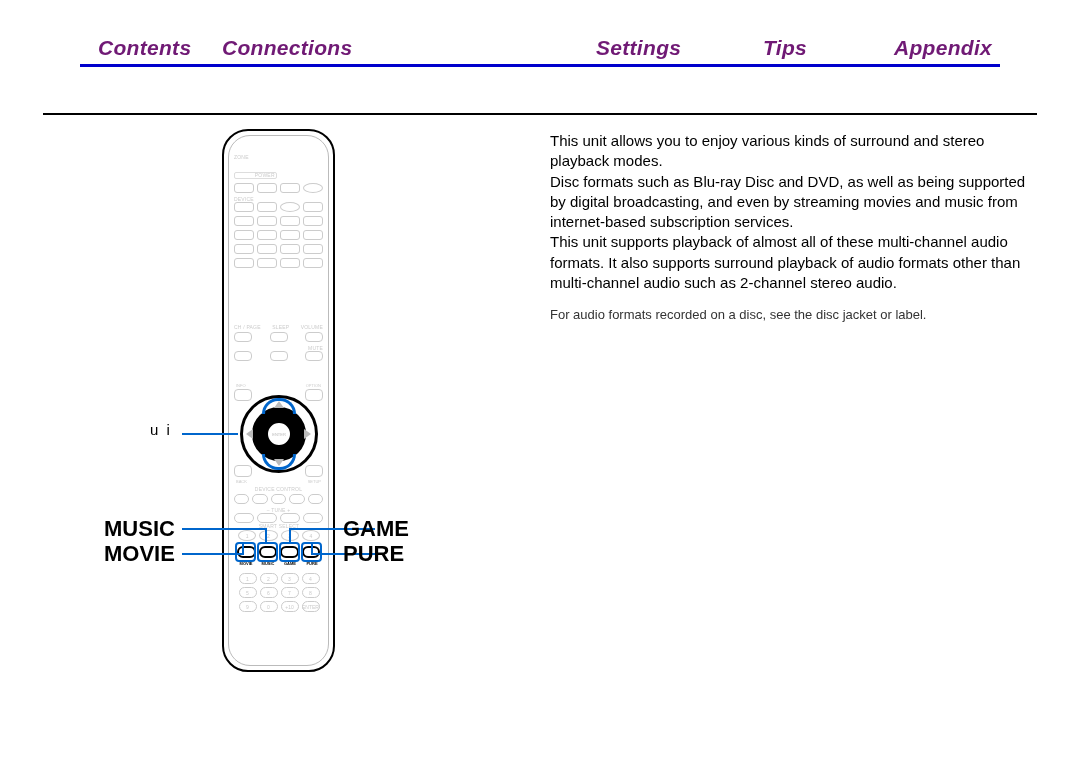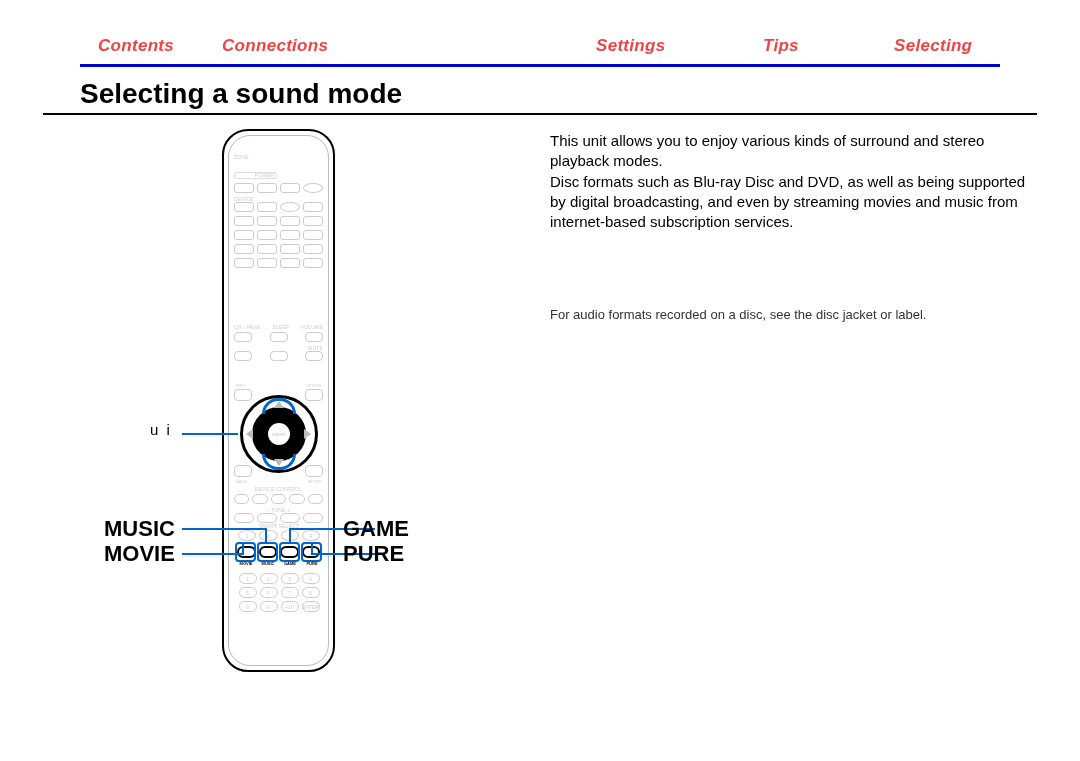--- a/index.html
+++ b/index.html
@@ -1,21 +1,21 @@
 <!DOCTYPE html>
 <html><head>
 <meta charset="utf-8">
 <style>
   * { box-sizing: border-box; margin: 0; padding: 0; }
   html, body { width: 1080px; height: 761px; background: #fff; font-family: Arial, Helvetica, sans-serif; }
   .page { width: 1080px; height: 761px; position: relative; background:#fff; }
 
   
   .nav { position:absolute; top:36px; left:80px; right:80px; height:24px; }
-  .nav a { color:#ef4444; font-weight:bold; font-size:17px; text-decoration:none; font-style:italic; letter-spacing:0.3px; }
+  .nav a { color:#701a75; font-weight:bold; font-size:21px; text-decoration:none; font-style:italic; letter-spacing:0.3px; }
   .nav-contents { position:absolute; left:18px; }
   .nav-connections { position:absolute; left:142px; }
   .nav-settings { position:absolute; left:516px; }
   .nav-tips { position:absolute; left:683px; }
   .nav-appendix { position:absolute; left:814px; }
 
   .nav-rule { position:absolute; left:80px; right:80px; top:64px; height:3px; background:#0000cc; }
   .header-rule { position:absolute; left:43px; right:43px; top:113px; height:2px; background:#000; }
 
   .page-title { position:absolute; left:80px; top:78px; font-size:28px; font-weight:bold; }
@@ -109,25 +109,24 @@
 </style>
 </head>
 <body>
 <div class="page">
 
 <nav class="nav">
   <a class="nav-contents">Contents</a>
   <a class="nav-connections">Connections</a>
   <a class="nav-settings">Settings</a>
   <a class="nav-tips">Tips</a>
-  <a class="nav-appendix">Selecting</a>
+  <a class="nav-appendix">Appendix</a>
 </nav>
 <div class="nav-rule"></div>
 
-<h1 class="page-title">Selecting a sound mode</h1>
 <div class="header-rule"></div>
 
 <div class="remote-wrap">
   <div class="remote-outer"></div>
   <div class="remote-inner"></div>
 
   <div class="faded-area" style="top:16px;">
     <div class="grey-label" style="display:inline-block;width:48%;">ZONE</div>
     <div class="grey-label" style="display:inline-block;width:48%;text-align:right;border:1px solid #ddd;border-radius:2px;padding:0 1px;">POWER</div>
     <div class="grey-row" style="margin-top:2px;">
@@ -290,17 +289,18 @@
 
 <div class="lbl lbl-ui">u i</div>
 <div class="lbl lbl-music">MUSIC</div>
 <div class="lbl lbl-movie">MOVIE</div>
 <div class="lbl lbl-game">GAME</div>
 <div class="lbl lbl-pure">PURE</div>
 
 <div class="body-text">
   <p>This unit allows you to enjoy various kinds of surround and stereo playback modes.</p>
   <p>Disc formats such as Blu-ray Disc and DVD, as well as being supported by digital broadcasting, and even by streaming movies and music from internet-based subscription services.</p>
+  <p>This unit supports playback of almost all of these multi-channel audio formats. It also supports surround playback of audio formats other than multi-channel audio such as 2-channel stereo audio.</p>
 </div>
 <div class="note-text">For audio formats recorded on a disc, see the disc jacket or label.</div>
 
 
 </div>
 
 </body></html>

